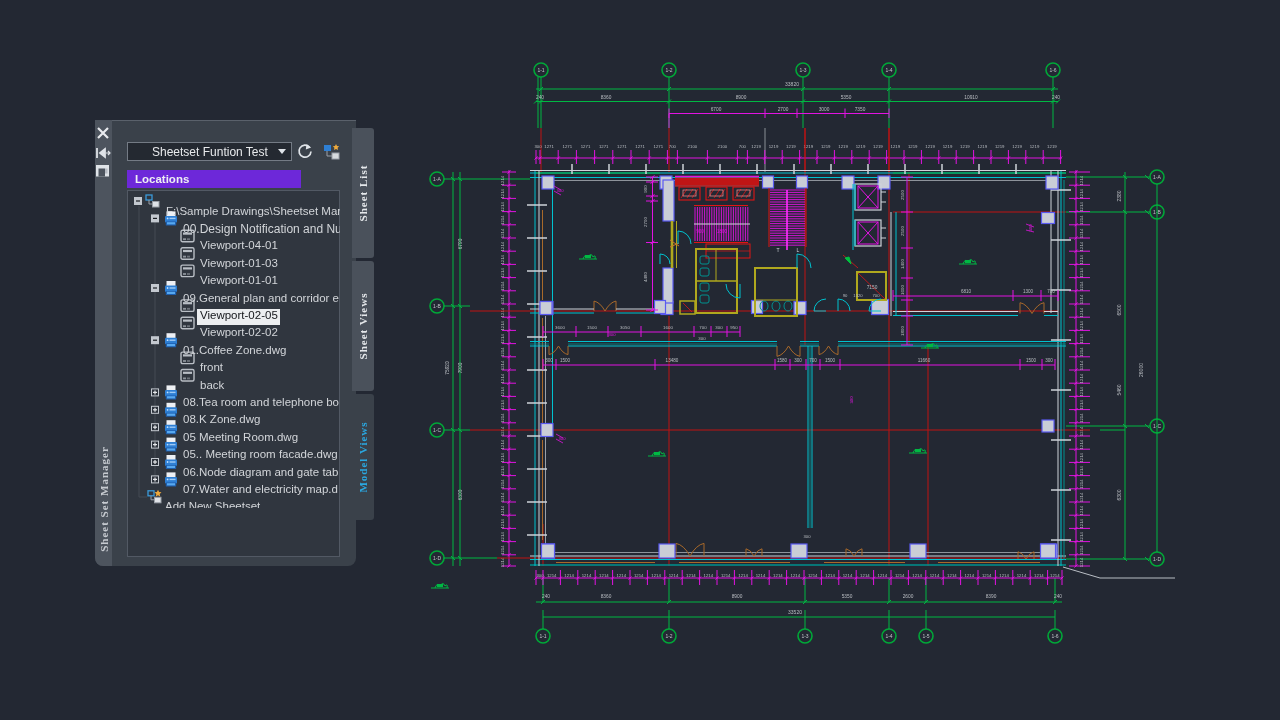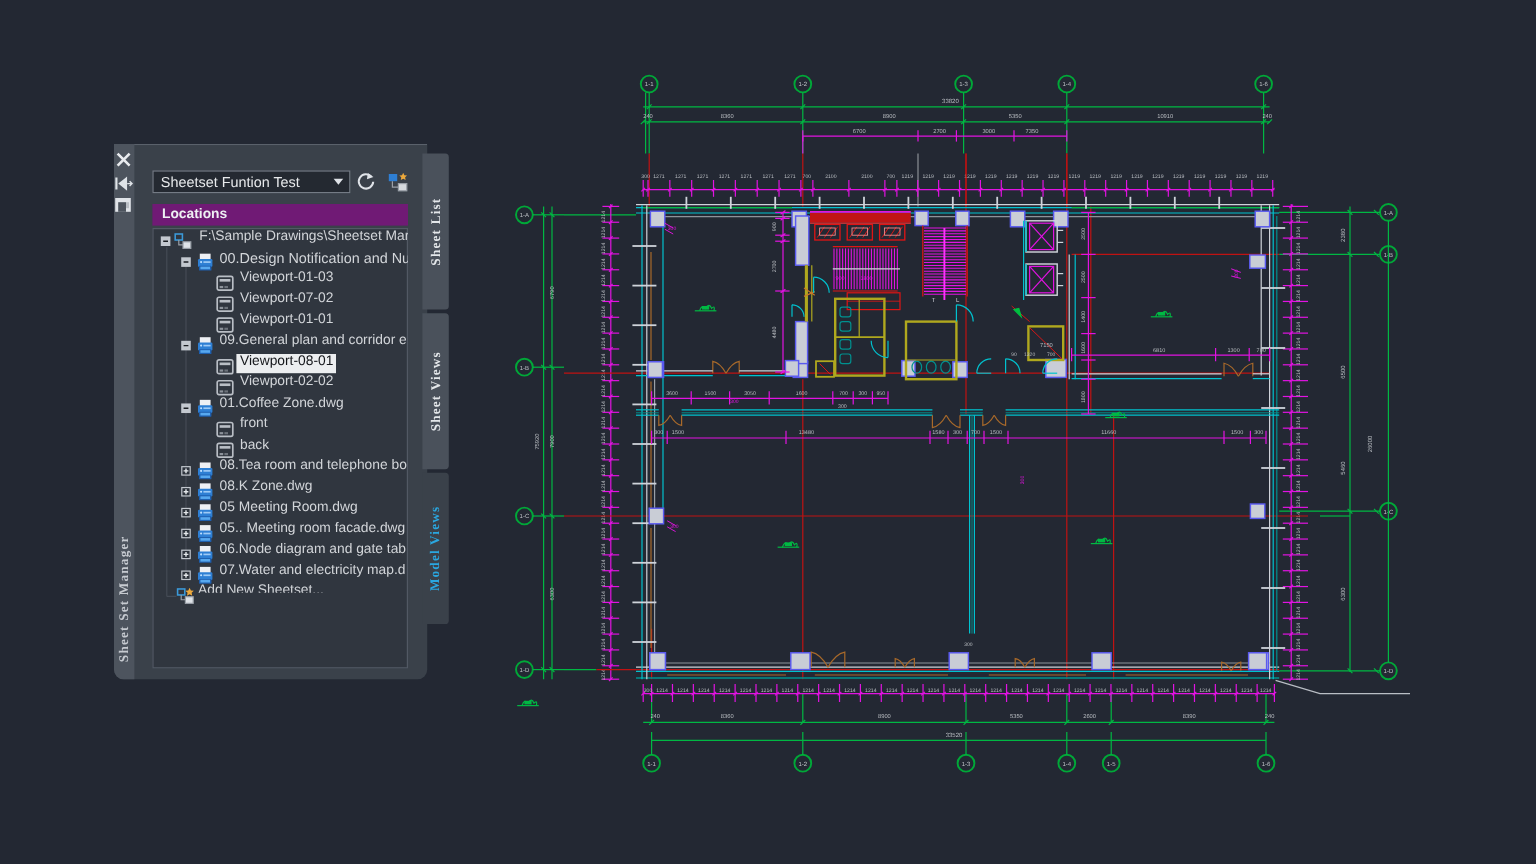--- a/index.html
+++ b/index.html
@@ -929,34 +929,34 @@
   </div>
 <svg width="30" height="70" style="position:absolute;left:93px;top:123px">
   <path d="M 5 5 L 15 15 M 15 5 L 5 15" stroke="#e8eaee" stroke-width="2.2"></path>
   <path d="M 4 25 L 4 35 M 12 26 L 7 30 L 12 34 z" stroke="#dfe3e8" stroke-width="1.8" fill="#dfe3e8"></path>
   <path d="M 13 30 L 17 30 M 15 28 L 17 30 L 15 32" stroke="#dfe3e8" stroke-width="1.2" fill="none"></path>
   <rect x="3" y="42" width="13" height="11.5" fill="#dfe3e8"></rect>
   <rect x="5.5" y="45.5" width="6.5" height="8" fill="#4d545e"></rect>
   <rect x="12" y="45.5" width="2.5" height="5" fill="#b7bcc3"></rect>
 </svg>
 
-<div style="position:absolute;left:127px;top:142px;width:165px;height:19px;background:#242931;border:1px solid #747b85;color:#e8eaec;font-size:12px;line-height:18px;padding-left:6px">Sheetset Funtion Test</div>
+<div style="position:absolute;left:127px;top:142px;width:165px;height:19px;background:#242931;border:1px solid #747b85;color:#e8eaec;font-size:12px;line-height:18px;padding-left:24px">Sheetset Funtion Test</div>
 <div style="position:absolute;left:278px;top:149px;width:0;height:0;border-left:4.5px solid transparent;border-right:4.5px solid transparent;border-top:5.5px solid #dfe3e8"></div>
 <svg width="50" height="20" style="position:absolute;left:296px;top:144px">
   <path d="M 13.5 3.2 A 6 6 0 1 0 15 7.5" stroke="#dfe3e8" stroke-width="1.7" fill="none"></path>
   <path d="M 10.5 0.2 L 15.2 3.4 L 9.8 5.4 z" fill="#dfe3e8"></path>
   <g transform="translate(28,1)">
   <rect x="0" y="0" width="7" height="6" fill="#2e7fd4"></rect>
   <rect x="8" y="8" width="7" height="6" fill="#d6dade" stroke="#9aa0a8"></rect>
   <path d="M 3 6 L 3 11 L 8 11" stroke="#9aa0a8" fill="none"></path>
   <path d="M 12 -1 l 1 2 2.2.3 -1.6 1.5.4 2.2 -2 -1.1 -2 1.1.4 -2.2 -1.6 -1.5 2.2 -.3 z" fill="#eda93c"></path>
   </g>
 </svg>
 
-<div style="position:absolute;left:127px;top:170px;width:213px;height:18px;background:#701a75;color:#eef0f3;font-weight:bold;font-size:11.5px;line-height:18px;padding-left:8px">Locations</div>
+<div style="position:absolute;left:127px;top:170px;width:174px;height:18px;background:#6d28d9;color:#eef0f3;font-weight:bold;font-size:11.5px;line-height:18px;padding-left:8px">Locations</div>
 
 <div style="position:absolute;left:127px;top:190px;width:213px;height:367px;background:#30363f;border:1px solid #525964"></div>
 <div style="position:absolute;left:128px;top:191px;width:211px;height:365px;overflow:hidden">
 </div>
 <svg width="213" height="367" style="position:absolute;left:127px;top:190px" viewBox="127 190 213 367">
 <line x1="139" y1="206" x2="139" y2="497" stroke="#454b55" stroke-width="1"></line>
 <line x1="155" y1="222" x2="155" y2="480" stroke="#454b55" stroke-width="1"></line>
 <line x1="139" y1="497" x2="147" y2="497" stroke="#454b55" stroke-width="1"></line>
 <g transform="translate(134,197.0)">
       <rect x="0" y="0" width="8" height="8" fill="#c3c8cf"></rect>
@@ -1123,30 +1123,30 @@
 <circle cx="2.6" cy="6.5" r="0.9" fill="#bfe0ff"></circle>
 <rect x="4.5" y="5.8" width="6" height="1.4" fill="#9ecaf5"></rect>
 </g>
 <g transform="translate(148,490.79999999999995)">
 <rect x="0" y="0" width="6" height="5" fill="none" stroke="#3b9ad9" stroke-width="1.3"></rect>
 <rect x="6.5" y="6.5" width="6.5" height="5.5" fill="#dfe3e8" stroke="#9aa0a8" stroke-width="1"></rect>
 <path d="M 3 5 L 3 9 L 6.5 9" stroke="#9aa0a8" fill="none" stroke-width="1"></path>
       <path d="M 10 -1 l 1.1 2.2 2.4.3 -1.8 1.7.5 2.4 -2.2-1.2 -2.2 1.2.5 -2.4 -1.8 -1.7 2.4 -.3 z" fill="#eda93c"></path>
     </g>
 </svg>
-<div style="position:absolute;left:127px;top:187px;width:213px;height:307px;overflow:hidden">
+<div style="position:absolute;left:127px;top:201px;width:213px;height:307px;overflow:hidden">
   <div style="position:absolute;left:-127px;top:-190px;width:1280px;height:720px">
 <div style="position:absolute;left:166px;top:193.5px;font-size:11.5px;color:#d2d5d9;white-space:nowrap">F:\Sample Drawings\Sheetset Mar</div>
 <div style="position:absolute;left:183px;top:210.9px;font-size:12px;color:#d2d5d9;white-space:nowrap">00.Design Notification and Nu</div>
-<div style="position:absolute;left:200px;top:228.3px;font-size:11.5px;color:#d2d5d9;white-space:nowrap">Viewport-01-03</div>
-<div style="position:absolute;left:200px;top:245.7px;font-size:11.5px;color:#d2d5d9;white-space:nowrap">Viewport-07-02</div>
+<div style="position:absolute;left:200px;top:228.3px;font-size:11.5px;color:#d2d5d9;white-space:nowrap">Viewport-04-01</div>
+<div style="position:absolute;left:200px;top:245.7px;font-size:11.5px;color:#d2d5d9;white-space:nowrap">Viewport-01-03</div>
 <div style="position:absolute;left:200px;top:263.1px;font-size:11.5px;color:#d2d5d9;white-space:nowrap">Viewport-01-01</div>
 <div style="position:absolute;left:183px;top:280.5px;font-size:11.5px;color:#d2d5d9;white-space:nowrap">09.General plan and corridor e</div>
 <div style="position:absolute;left:197px;top:297.7px;width:83px;height:16px;background:#eceef0"></div>
-<div style="position:absolute;left:200px;top:297.9px;font-size:11.5px;color:#14161a;white-space:nowrap">Viewport-08-01</div>
+<div style="position:absolute;left:200px;top:297.9px;font-size:11.5px;color:#14161a;white-space:nowrap">Viewport-02-05</div>
 <div style="position:absolute;left:200px;top:315.3px;font-size:11.5px;color:#d2d5d9;white-space:nowrap">Viewport-02-02</div>
 <div style="position:absolute;left:183px;top:332.7px;font-size:11.5px;color:#d2d5d9;white-space:nowrap">01.Coffee Zone.dwg</div>
 <div style="position:absolute;left:200px;top:350.1px;font-size:11.5px;color:#d2d5d9;white-space:nowrap">front</div>
 <div style="position:absolute;left:200px;top:367.5px;font-size:11.5px;color:#d2d5d9;white-space:nowrap">back</div>
 <div style="position:absolute;left:183px;top:384.9px;font-size:11.5px;color:#d2d5d9;white-space:nowrap">08.Tea room and telephone bo</div>
 <div style="position:absolute;left:183px;top:402.3px;font-size:11.5px;color:#d2d5d9;white-space:nowrap">08.K Zone.dwg</div>
 <div style="position:absolute;left:183px;top:419.7px;font-size:11.5px;color:#d2d5d9;white-space:nowrap">05 Meeting Room.dwg</div>
 <div style="position:absolute;left:183px;top:437.1px;font-size:11.5px;color:#d2d5d9;white-space:nowrap">05.. Meeting room facade.dwg</div>
 <div style="position:absolute;left:183px;top:454.5px;font-size:11.5px;color:#d2d5d9;white-space:nowrap">06.Node diagram and gate tab</div>
 <div style="position:absolute;left:183px;top:471.9px;font-size:11.5px;color:#d2d5d9;white-space:nowrap">07.Water and electricity map.d</div>

